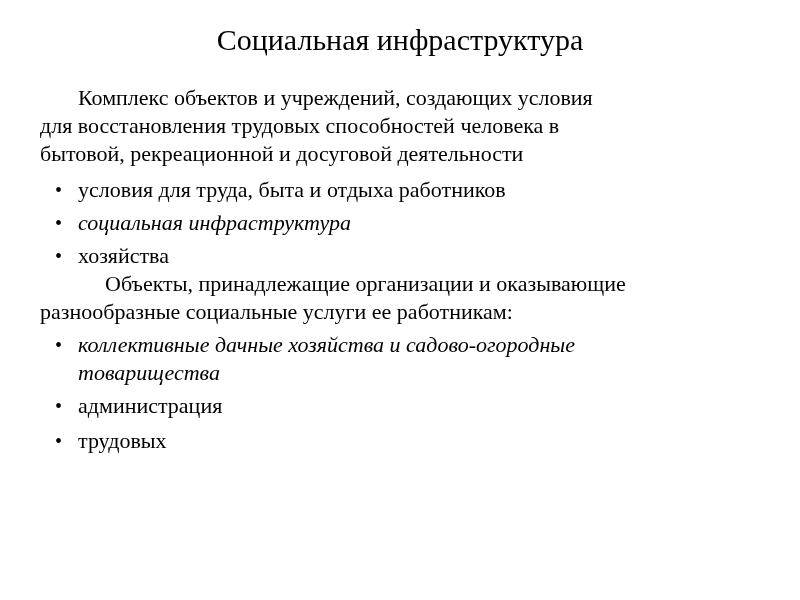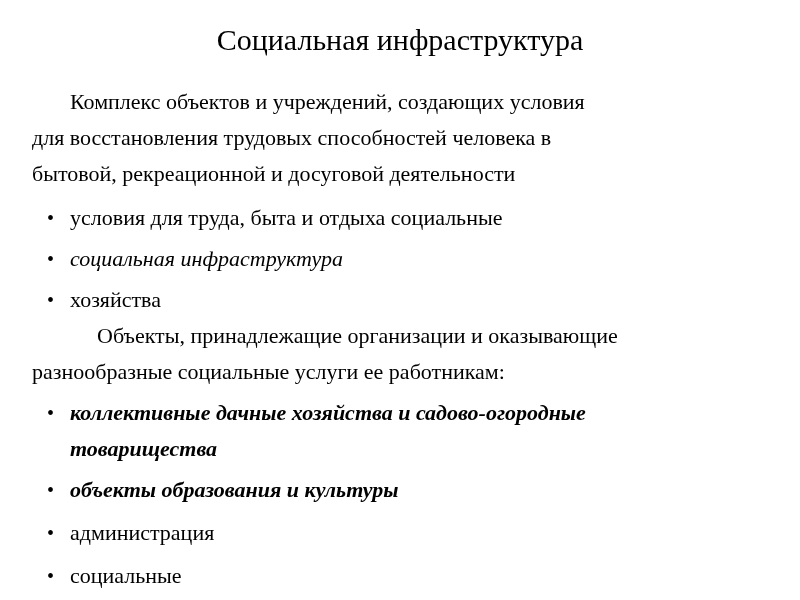--- a/index.html
+++ b/index.html
@@ -17,24 +17,24 @@
     position: relative;
   }
   .slide-title {
     margin: 0 0 26px 0;
     font-size: 30px;
     font-weight: normal;
     line-height: 36px;
     text-align: center;
   }
   .content {
-    padding-left: 32px;
+    padding-left: 40px;
     width: 758px;
     font-size: 22px;
-    line-height: 36px;
+    line-height: 28px;
   }
   .para {
     margin: 0;
     white-space: pre; 
   }
   .para-definition {
     text-indent: 38px;
     margin-bottom: 8px;
   }
   .para-objects {
@@ -59,46 +59,45 @@
     position: absolute;
     left: 15px;
     top: 0;
     font-size: 20px;
     font-style: normal;
     font-weight: normal;
   }
   ul.bullets-secondary li:nth-child(n+3) { margin-top: 7px; }
   li[data-style="normal"] { font-style: normal; font-weight: normal; }
   li[data-style="italic"] { font-style: italic; font-weight: normal; }
-  li[data-style="bold-italic"] { font-style: italic; font-weight: bold; }
+  li[data-style="bold-italic"] { font-style: italic; font-weight: normal; }
 </style>
 </head>
 <body style="background: rgb(255, 255, 255); color: rgb(0, 0, 0);">
 
 <div class="slide">
 
   <h1 class="slide-title">Социальная инфраструктура</h1>
 
   <div class="content">
 
     <p class="para para-definition">Комплекс объектов и учреждений, создающих условия
 для восстановления трудовых способностей человека в
 бытовой, рекреационной и досуговой деятельности</p>
 
     <ul class="bullets bullets-primary">
-      <li data-style="normal">условия для труда, быта и отдыха социальные</li>
+      <li data-style="normal">условия для труда, быта и отдыха работников</li>
       <li data-style="italic">социальная инфраструктура</li>
       <li data-style="normal">хозяйства</li>
     </ul>
 
     <p class="para para-objects">Объекты, принадлежащие организации и оказывающие
 разнообразные социальные услуги ее работникам:</p>
 
     <ul class="bullets bullets-secondary">
       <li data-style="bold-italic">коллективные дачные хозяйства и садово-огородные
 товарищества</li>
-      <li data-style="bold-italic">объекты образования и культуры</li>
       <li data-style="normal">администрация</li>
-      <li data-style="normal">социальные</li>
+      <li data-style="normal">трудовых</li>
     </ul>
 
   </div>
 </div>
 
 </body></html>

